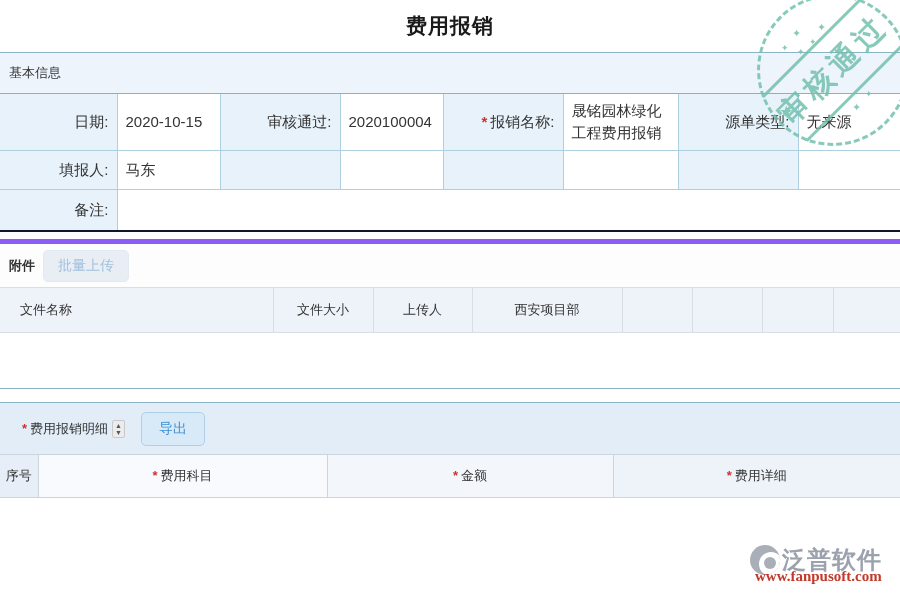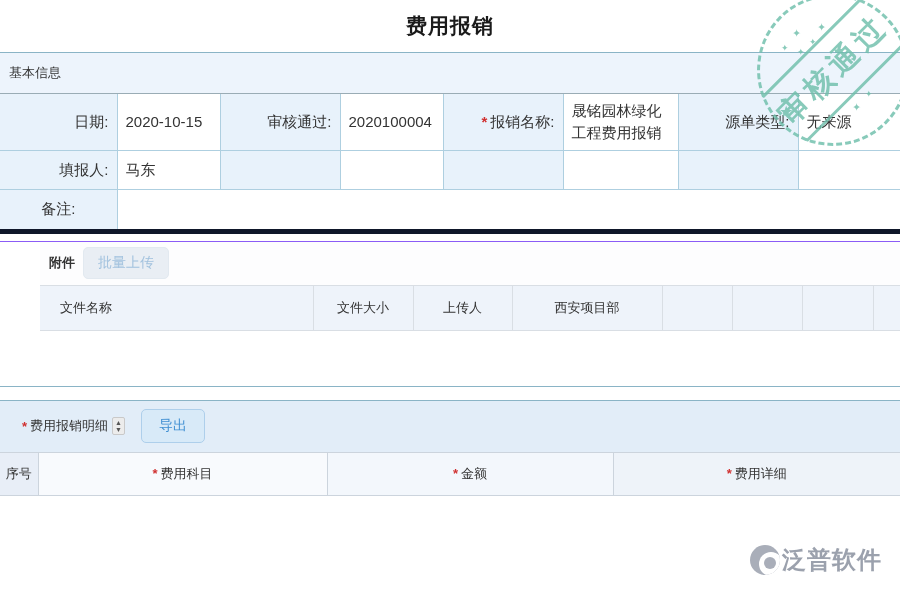--- a/index.html
+++ b/index.html
@@ -12,31 +12,31 @@
 
   
   .section-basic{border-top:1px solid #8ab4c6;}
   .section-bar{height:40px;background:#edf4fc;display:flex;align-items:center;
     padding-left:9px;font-size:13px;color:#333;border-bottom:1px solid #9aacb5;}
   table.kv{border-collapse:collapse;table-layout:fixed;width:900px;font-size:15px;}
   table.kv td{border:1px solid #aecfe0;padding:2px 8px;line-height:1.45;overflow:hidden;}
   table.kv td:first-child{border-left:none;}
   table.kv td:last-child{border-right:none;}
   table.kv tr:first-child td{border-top:none;}
-  table.kv tr:last-child td{border-bottom:5px solid #0f172a;text-align:center;}
+  table.kv tr:last-child td{border-bottom:2px solid #0f172a;}
   td.lb{background:#e8f2fb;text-align:right;color:#333;}
   td.vl{background:#fff;text-align:left;}
   tr.r1{height:56px;} tr.r2{height:57px;} tr.r3{height:57px;}
   tr.r4{height:39px;margin-top:24px;} tr.r5{height:42px;}
   .req{color:#d03030;margin-right:3px;font-weight:bold;}
   a.cell-link{color:#1f6fb5;text-decoration:underline;cursor:pointer;}
 
   
   .gap7{height:7px;}
-  .section-attach{border-top:1px solid #8b5cf6;border-bottom:1px solid #8ab4c6;padding-left:40px;}
+  .section-attach{border-top:5px solid #8b5cf6;border-bottom:1px solid #8ab4c6;}
   .attach-toolbar{height:43px;display:flex;align-items:center;padding-left:9px;background:#fdfdfe;}
   .attach-label{font-size:13px;font-weight:bold;color:#333;margin-right:8px;}
   .btn-batch{background:#e9eef4;color:#a2c2de;border:1px solid #e2e9f0;border-radius:5px;
     font-size:14px;padding:6px 14px;cursor:pointer;}
   table.attach-head{border-collapse:collapse;table-layout:fixed;width:900px;font-size:13px;}
   table.attach-head td{background:#eef3fa;border:1px solid #d9dee4;height:42px;color:#333;text-align:center;}
   table.attach-head td:first-child{text-align:left;padding-left:20px;border-left:none;}
   table.attach-head td:last-child{border-right:none;}
   .attach-empty{height:55px;background:#fff;}
 
@@ -207,15 +207,16 @@
     <span class="stamp-star" style="left:95px;top:108px">✦</span>
     <span class="stamp-star" style="left:108px;top:96px;font-size:9px">✦</span>
     <span class="stamp-star" style="left:22px;top:110px;font-size:16px">★</span>
   </div>
 
   <div class="watermark">
     <div class="wm-row">
       <span class="wm-logo"></span>
       <span class="wm-brand">泛普软件</span>
     </div>
+    <div class="wm-url">www.fanpusoft.com</div>
   </div>
 
 </div>
 
 </body></html>

